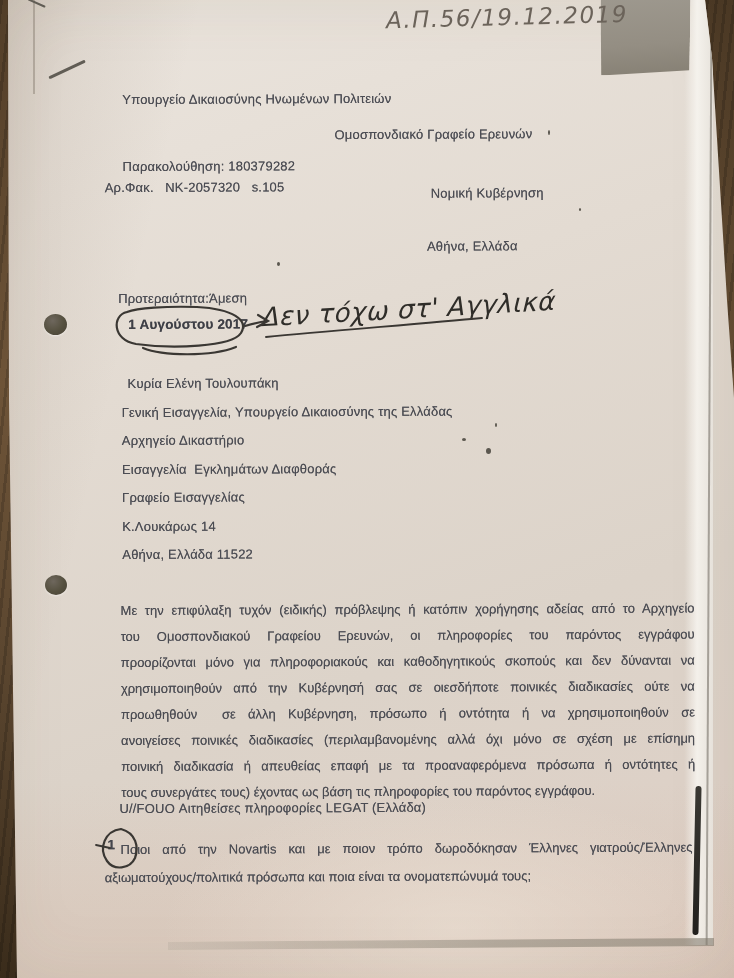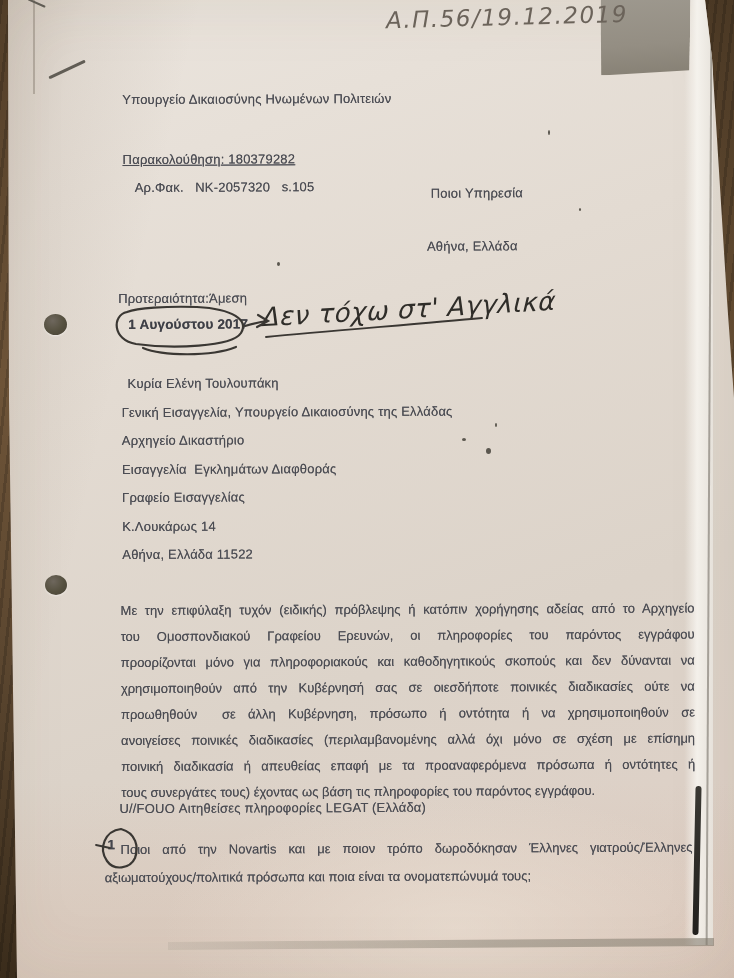--- a/index.html
+++ b/index.html
@@ -79,23 +79,24 @@
     <div class="speck" style="left:579px;top:208px;width:2px;height:3px;"></div>
     <div class="speck" style="left:462px;top:438px;width:4px;height:3px;"></div>
     <div class="speck" style="left:486px;top:448px;width:5px;height:6px;"></div>
     <div class="speck" style="left:495px;top:423px;width:2px;height:4px;"></div>
   </div>
 
   <div class="hand ref">Α.Π.56/19.12.2019</div>
 
   <div class="typed">
     <div class="t" style="left:124px;top:91px;">Υπουργείο Δικαιοσύνης Ηνωμένων Πολιτειών</div>
-    <div class="t" style="left:124px;top:151px;text-decoration:underline;">Παρακολούθηση: 180379282</div>
-    <div class="t" style="left:136px;top:179px;">Αρ.Φακ.&nbsp;&nbsp; ΝΚ-2057320&nbsp;&nbsp; s.105</div>
-    <div class="t" style="left:432px;top:186px;">Ποιοι Υπηρεσία</div>
+    <div class="t" style="left:336px;top:127px;">Ομοσπονδιακό Γραφείο Ερευνών</div>
+    <div class="t" style="left:124px;top:158px;">Παρακολούθηση: 180379282</div>
+    <div class="t" style="left:106px;top:179px;">Αρ.Φακ.&nbsp;&nbsp; ΝΚ-2057320&nbsp;&nbsp; s.105</div>
+    <div class="t" style="left:432px;top:186px;">Νομική Κυβέρνηση</div>
     <div class="t" style="left:428px;top:239px;text-align:center;">Αθήνα, Ελλάδα</div>
     <div class="t" style="left:119px;top:290px;">Προτεραιότητα:Άμεση</div>
     <div class="t date" style="left:129px;top:316px;">1 Αυγούστου 2017</div>
 
     <div class="t" style="left:122px;top:375px;padding-left:6px;">Κυρία Ελένη Τουλουπάκη</div>
     <div class="t" style="left:122px;top:404px;">Γενική Εισαγγελία, Υπουργείο Δικαιοσύνης της Ελλάδας</div>
     <div class="t" style="left:122px;top:432px;">Αρχηγείο Δικαστήριο</div>
     <div class="t" style="left:122px;top:461px;">Εισαγγελία&nbsp; Εγκλημάτων Διαφθοράς</div>
     <div class="t" style="left:122px;top:489px;">Γραφείο Εισαγγελίας</div>
     <div class="t" style="left:122px;top:518px;">Κ.Λουκάρως 14</div>

